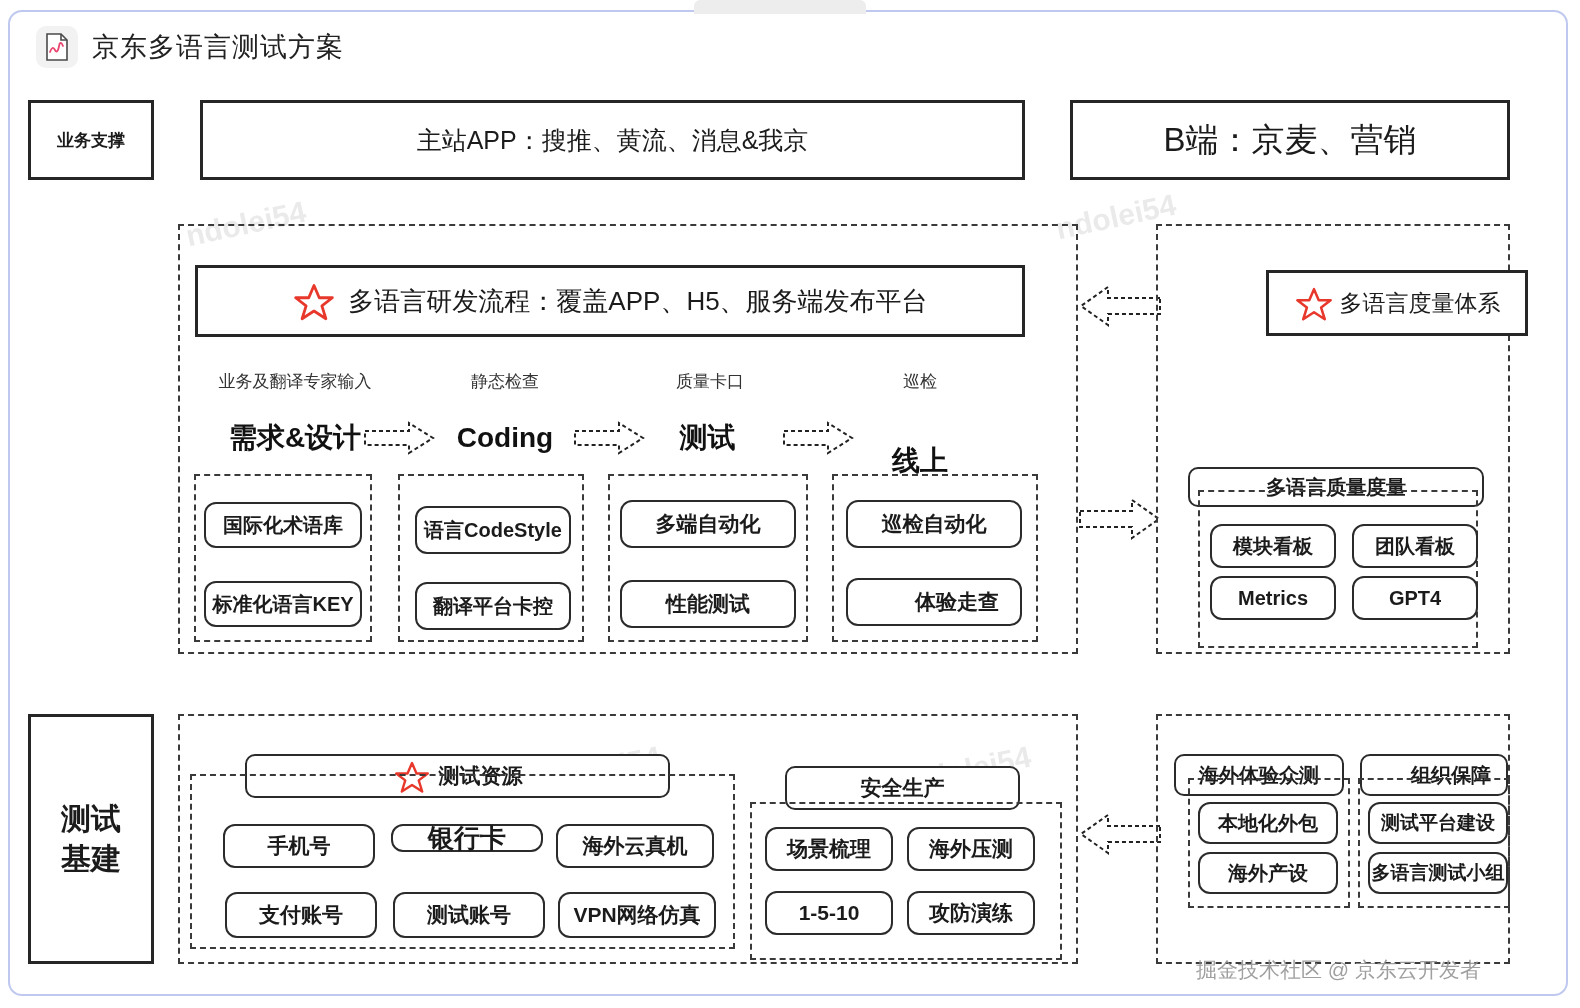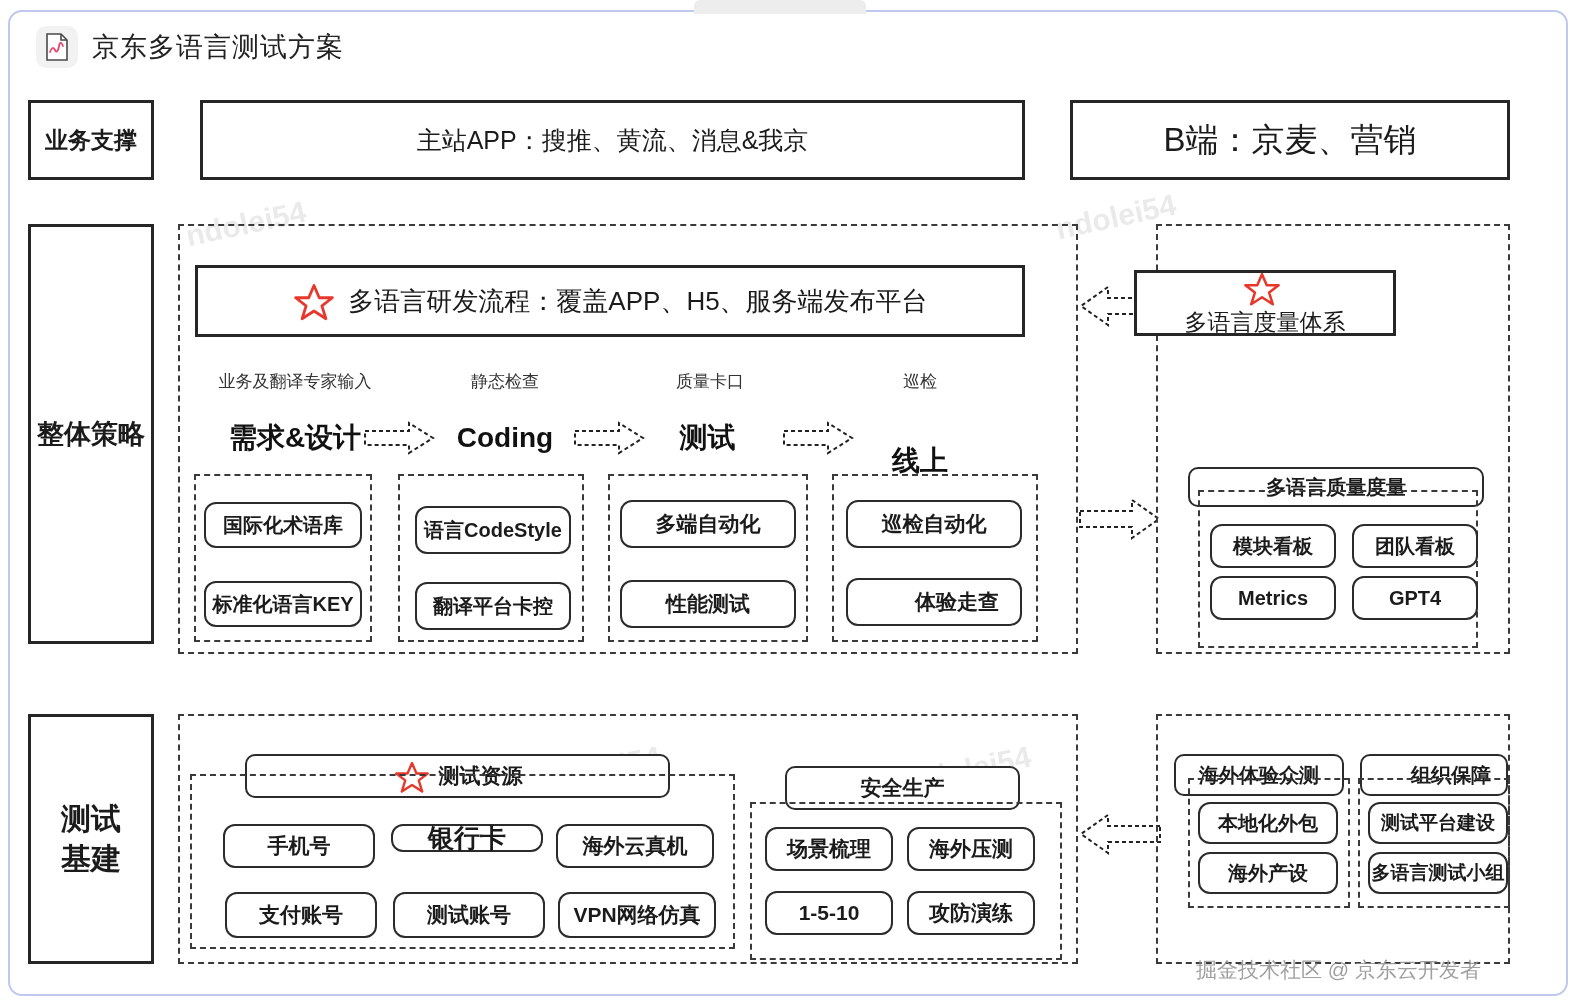--- a/index.html
+++ b/index.html
@@ -74,29 +74,26 @@
       </svg>
     </div>
     <div class="page-title">京东多语言测试方案</div>
   </div>
 
   <div class="wm-ghost" style="left:175px;top:195px;">ndolei54</div>
   <div class="wm-ghost" style="left:1045px;top:188px;">ndolei54</div>
   <div class="wm-ghost" style="left:530px;top:740px;">ndolei54</div>
   <div class="wm-ghost" style="left:900px;top:740px;">ndolei54</div>
 
-  <div class="solid-box" style="left:18px;top:88px;width:126px;height:80px;font-size:23px;font-weight:bold;">业务支撑</div>
+  <div class="solid-box" style="left:18px;top:88px;width:126px;height:80px;font-size:17px;font-weight:bold;">业务支撑</div>
 
   <div class="solid-box" style="left:190px;top:88px;width:825px;height:80px;font-size:25px;">主站APP：搜推、黄流、消息&amp;我京</div>
 
   <div class="solid-box" style="left:1060px;top:88px;width:440px;height:80px;font-size:33px;">B端：京麦、营销</div>
 
-  <div class="solid-box" style="left:18px;top:212px;width:126px;height:420px;">
-    <span class="vlabel">整体策略</span>
-  </div>
 
   <div class="dash-box" style="left:168px;top:212px;width:900px;height:430px;"></div>
 
   <div class="solid-box" style="left:185px;top:253px;width:830px;height:72px;">
     <span class="star" style="position:relative;margin-right:12px;top:2px;">
       <svg width="44" height="42" viewBox="0 0 24 24">
         <polygon points="12,2 15,9 22.5,9 16.5,13.6 18.8,21 12,16.6 5.2,21 7.5,13.6 1.5,9 9,9" fill="none" stroke="#E8372B" stroke-width="1.6" stroke-linejoin="round"></polygon>
       </svg>
     </span>
     <span style="font-size:26px;">多语言研发流程：覆盖APP、H5、服务端发布平台</span>
@@ -150,21 +147,21 @@
     </svg>
   </div>
   <div class="arrow-d" style="left:1068px;top:485px;">
     <svg width="84" height="44" viewBox="0 0 84 44">
       <path d="M2,14 H54 V3 L81,22 L54,41 V30 H2 Z" fill="none" stroke="#222" stroke-width="2" stroke-dasharray="4 3"></path>
     </svg>
   </div>
 
   <div class="dash-box" style="left:1146px;top:212px;width:354px;height:430px;"></div>
 
-  <div class="solid-box" style="left:1124px;top:258px;width:262px;height:66px;flex-direction:column;">
+  <div class="solid-box" style="left:1256px;top:258px;width:262px;height:66px;">
     <span class="star" style="position:relative;margin-right:6px;top:2px;">
       <svg width="40" height="38" viewBox="0 0 24 24">
         <polygon points="12,2 15,9 22.5,9 16.5,13.6 18.8,21 12,16.6 5.2,21 7.5,13.6 1.5,9 9,9" fill="none" stroke="#E8372B" stroke-width="1.6" stroke-linejoin="round"></polygon>
       </svg>
     </span>
     <span style="font-size:23px;">多语言度量体系</span>
   </div>
 
   <div class="pill" style="left:1178px;top:455px;width:296px;height:40px;font-size:20px;border-radius:10px;">多语言质量度量</div>
   <div class="dash-box" style="left:1188px;top:478px;width:280px;height:158px;"></div>

